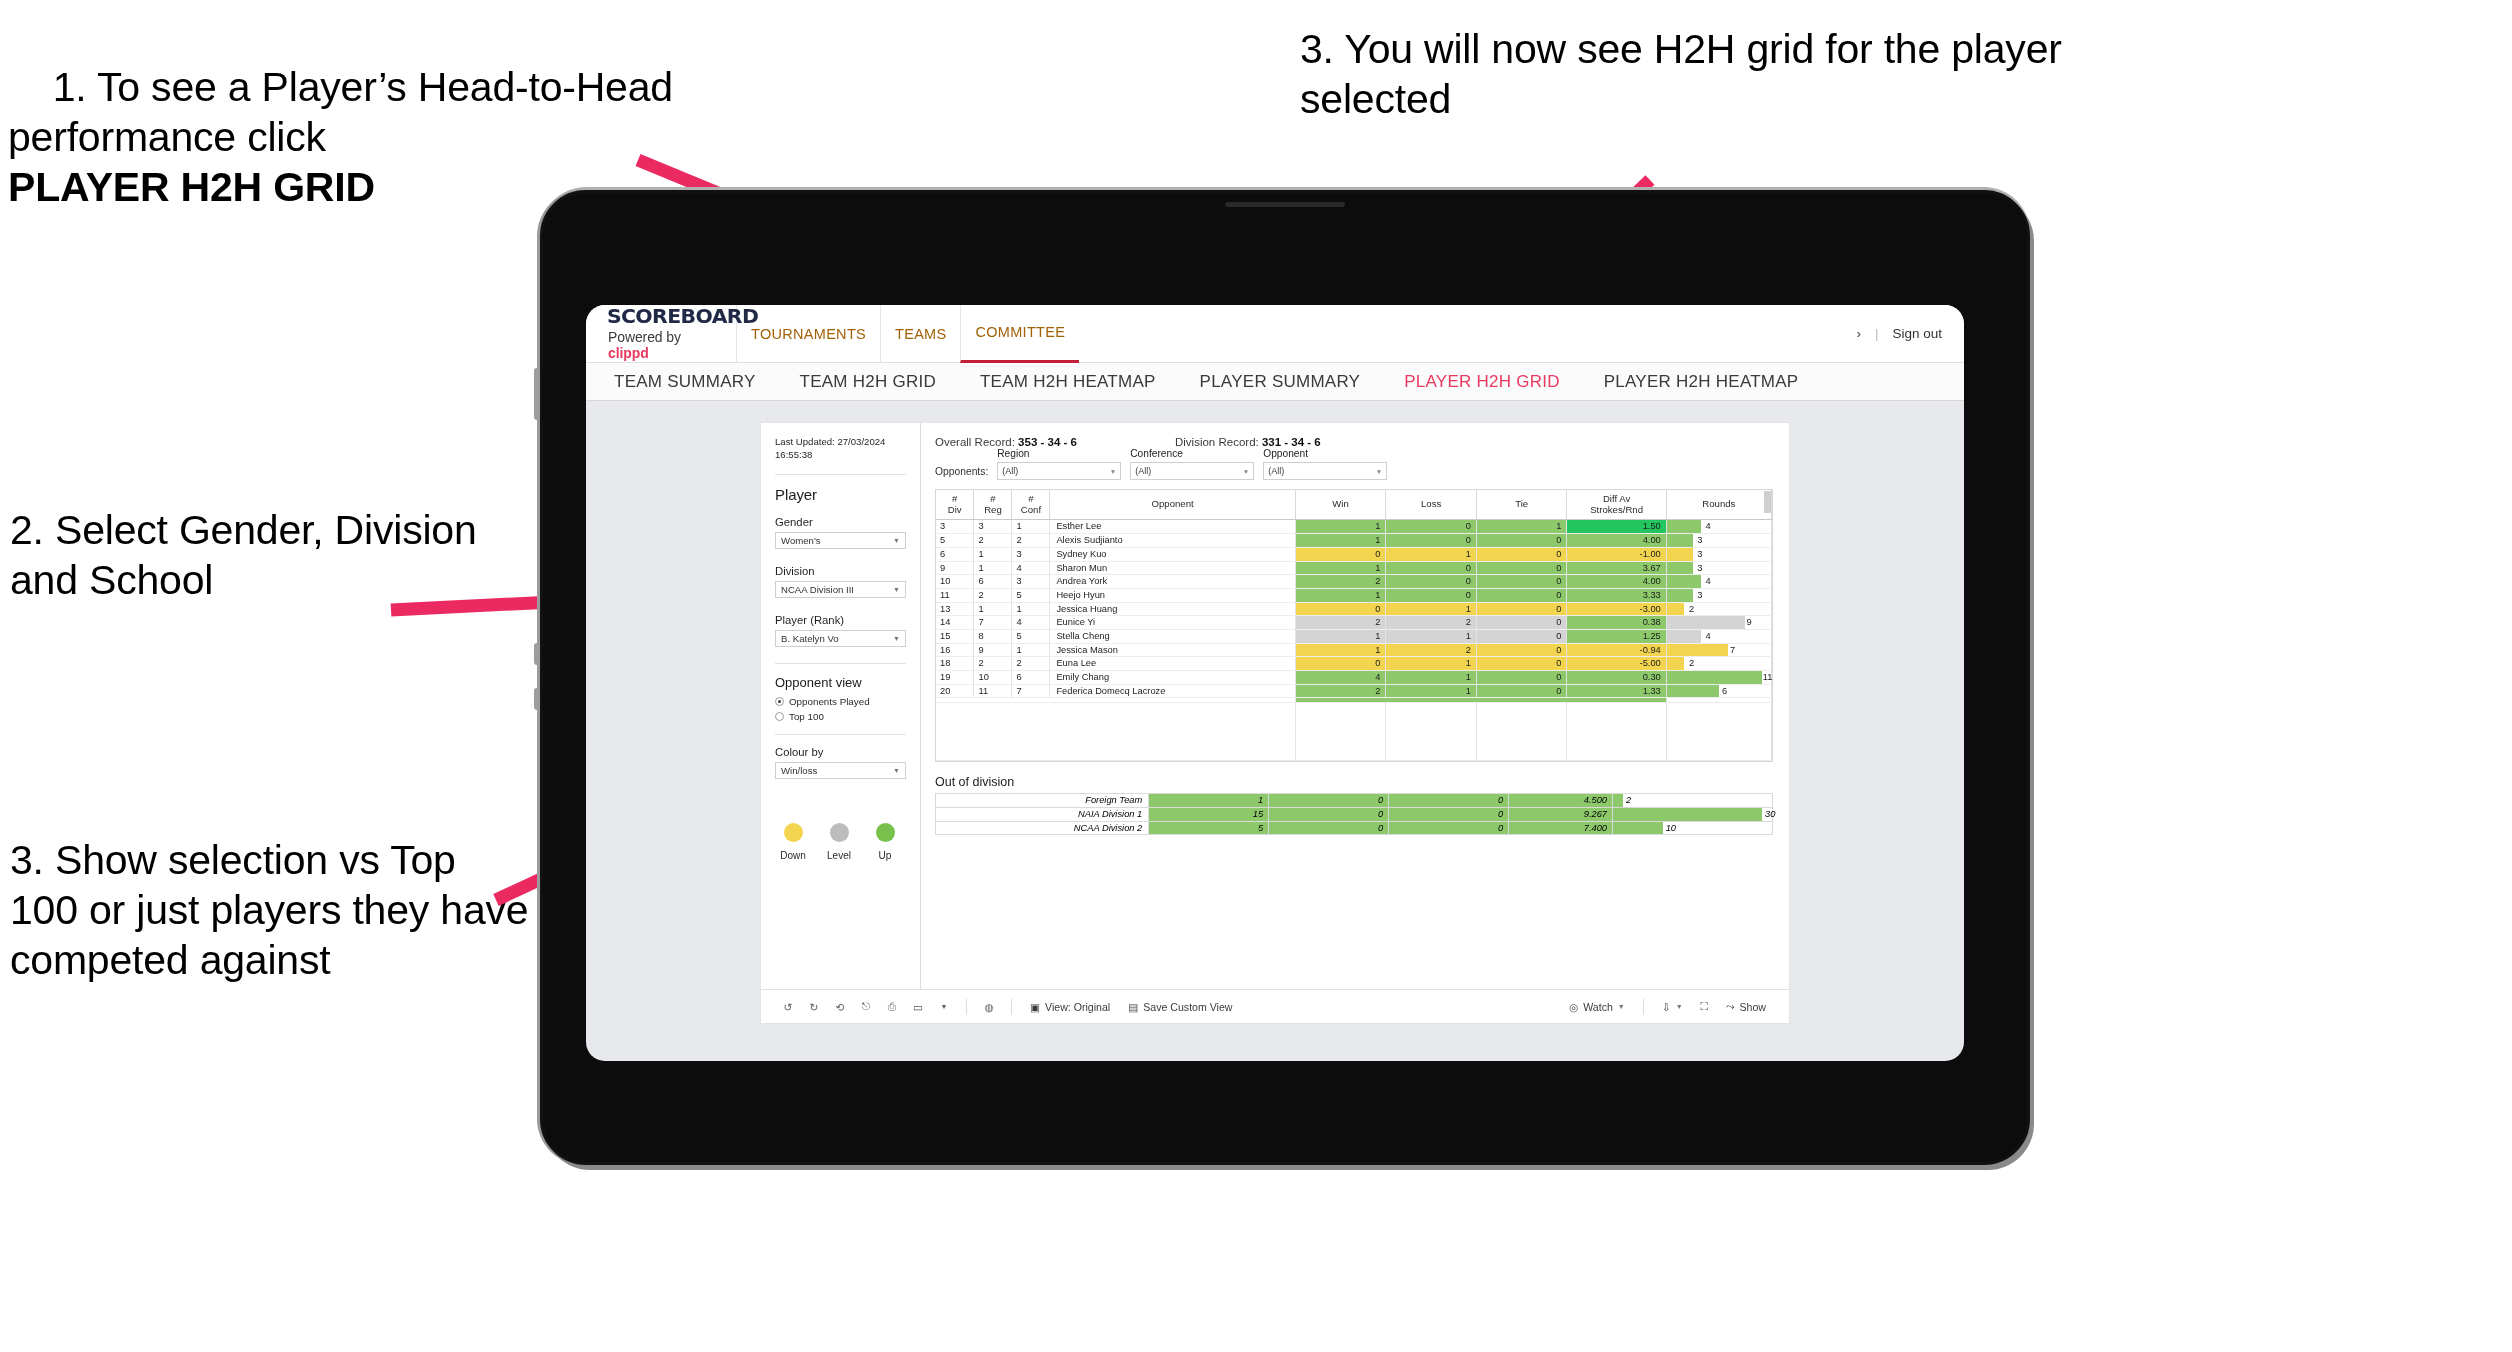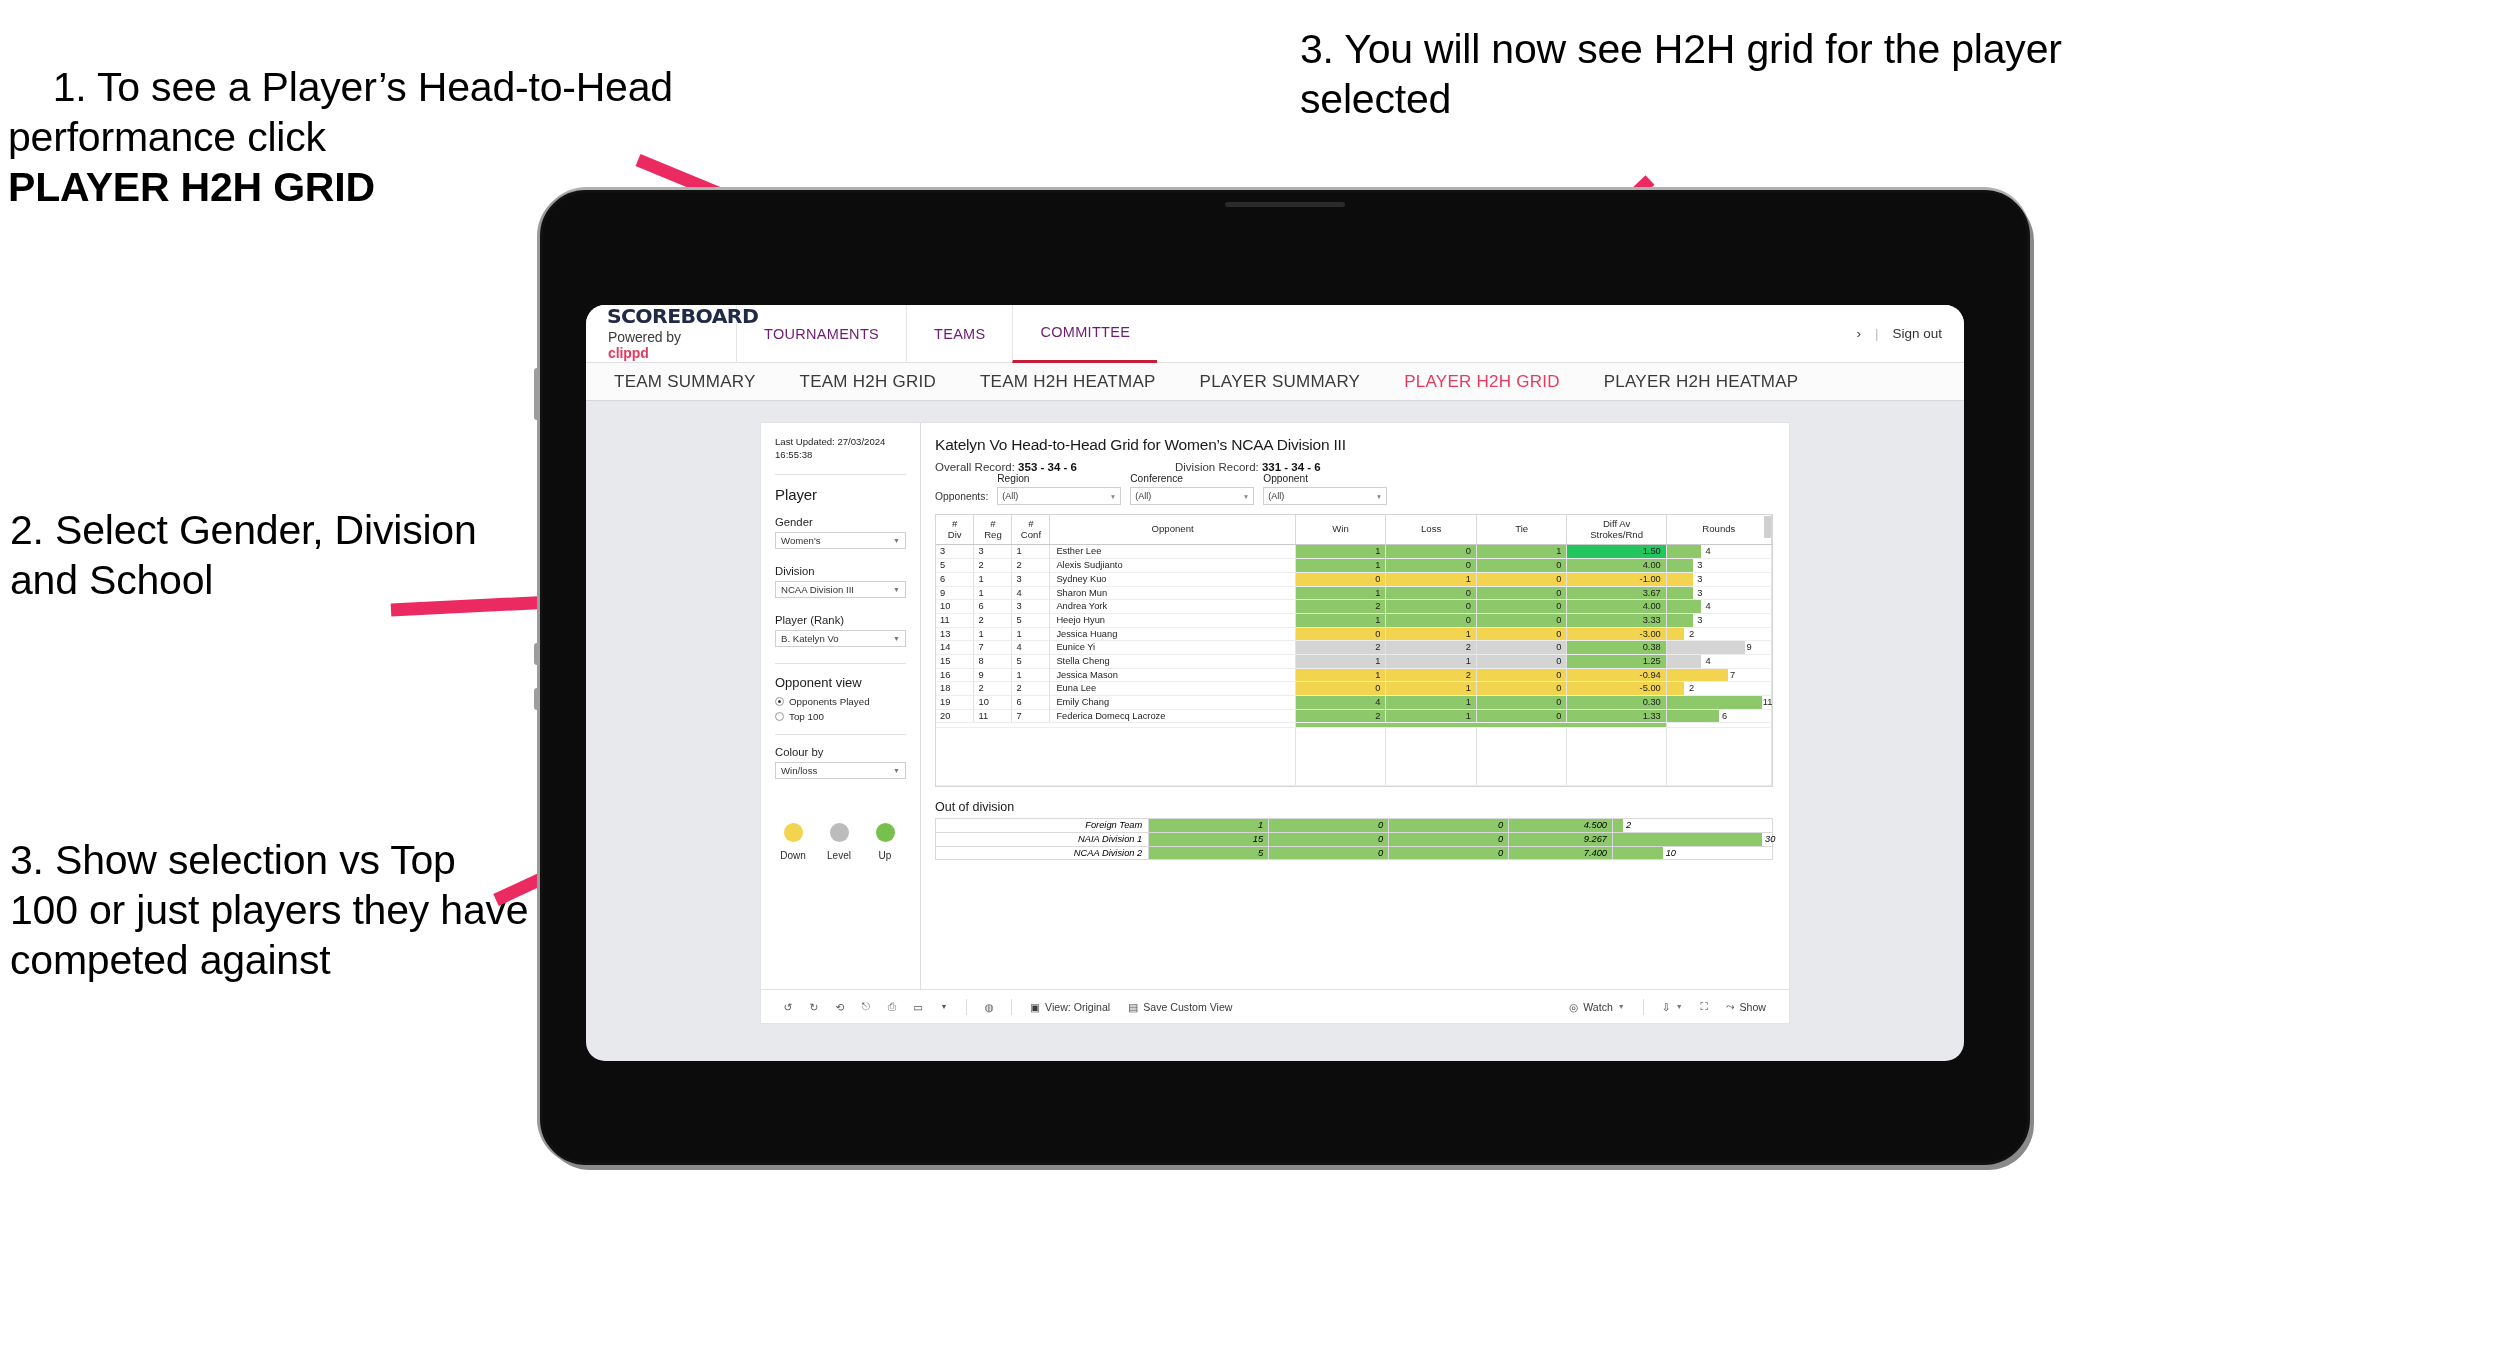--- a/index.html
+++ b/index.html
@@ -69,22 +69,22 @@
     font-family: "DejaVu Sans", sans-serif;
     font-weight: 700; font-size: 20px; letter-spacing: -0.6px;
     color:#202945; line-height:1; transform: scaleX(1.02);
   }
   .brand .sub {
     font-size: 14px; color:#3b3b3b; margin-top:3px; letter-spacing:-0.1px;
   }
   .brand .sub .clippd { color:#e8395f; font-weight:700; }
   .topnav { display:flex; height:58px; align-items:stretch; }
   .topnav a {
-    display:flex; align-items:center; padding: 0 27px;
-    font-size: 14.5px; color:#701a75; letter-spacing:0.3px;
+    display:flex; align-items:center; padding: 0 14px;
+    font-size: 14.5px; color:#a16207; letter-spacing:0.3px;
     text-decoration:none; border-left:1px solid #e5e5e5;
   }
   .topnav a.active { border-bottom: 3px solid #c21f3a; }
   .topbar .right {
     margin-left:auto; display:flex; align-items:center; gap:14px;
     padding-right: 22px; font-size:13.5px; color:#333;
   }
   .topbar .right .sep { color:#bbb; }
   .topbar .right .chev { color:#444; }
 
@@ -331,21 +331,20 @@
                   <div class="cap">Level</div>
                 </div>
                 <div class="grp">
                   <div class="dot" style="background:#77c04b"></div>
                   <div class="cap">Up</div>
                 </div>
               </div>
             </aside>
 
             <section class="content">
-              <div class="viztitle">Katelyn Vo Head-to-Head Grid for Women’s NCAA Division III</div>
 
               <div class="records">
                 <div class="r1"><span>Overall Record: </span><b>353 -  34 - 6</b></div>
                 <div><span>Division Record: </span><b>331 - 34 - 6</b></div>
               </div>
 
               <div class="filters">
                 <div class="oplabel">Opponents:</div>
                 <div class="fgrp">
                   <div class="flabel">Region</div>

